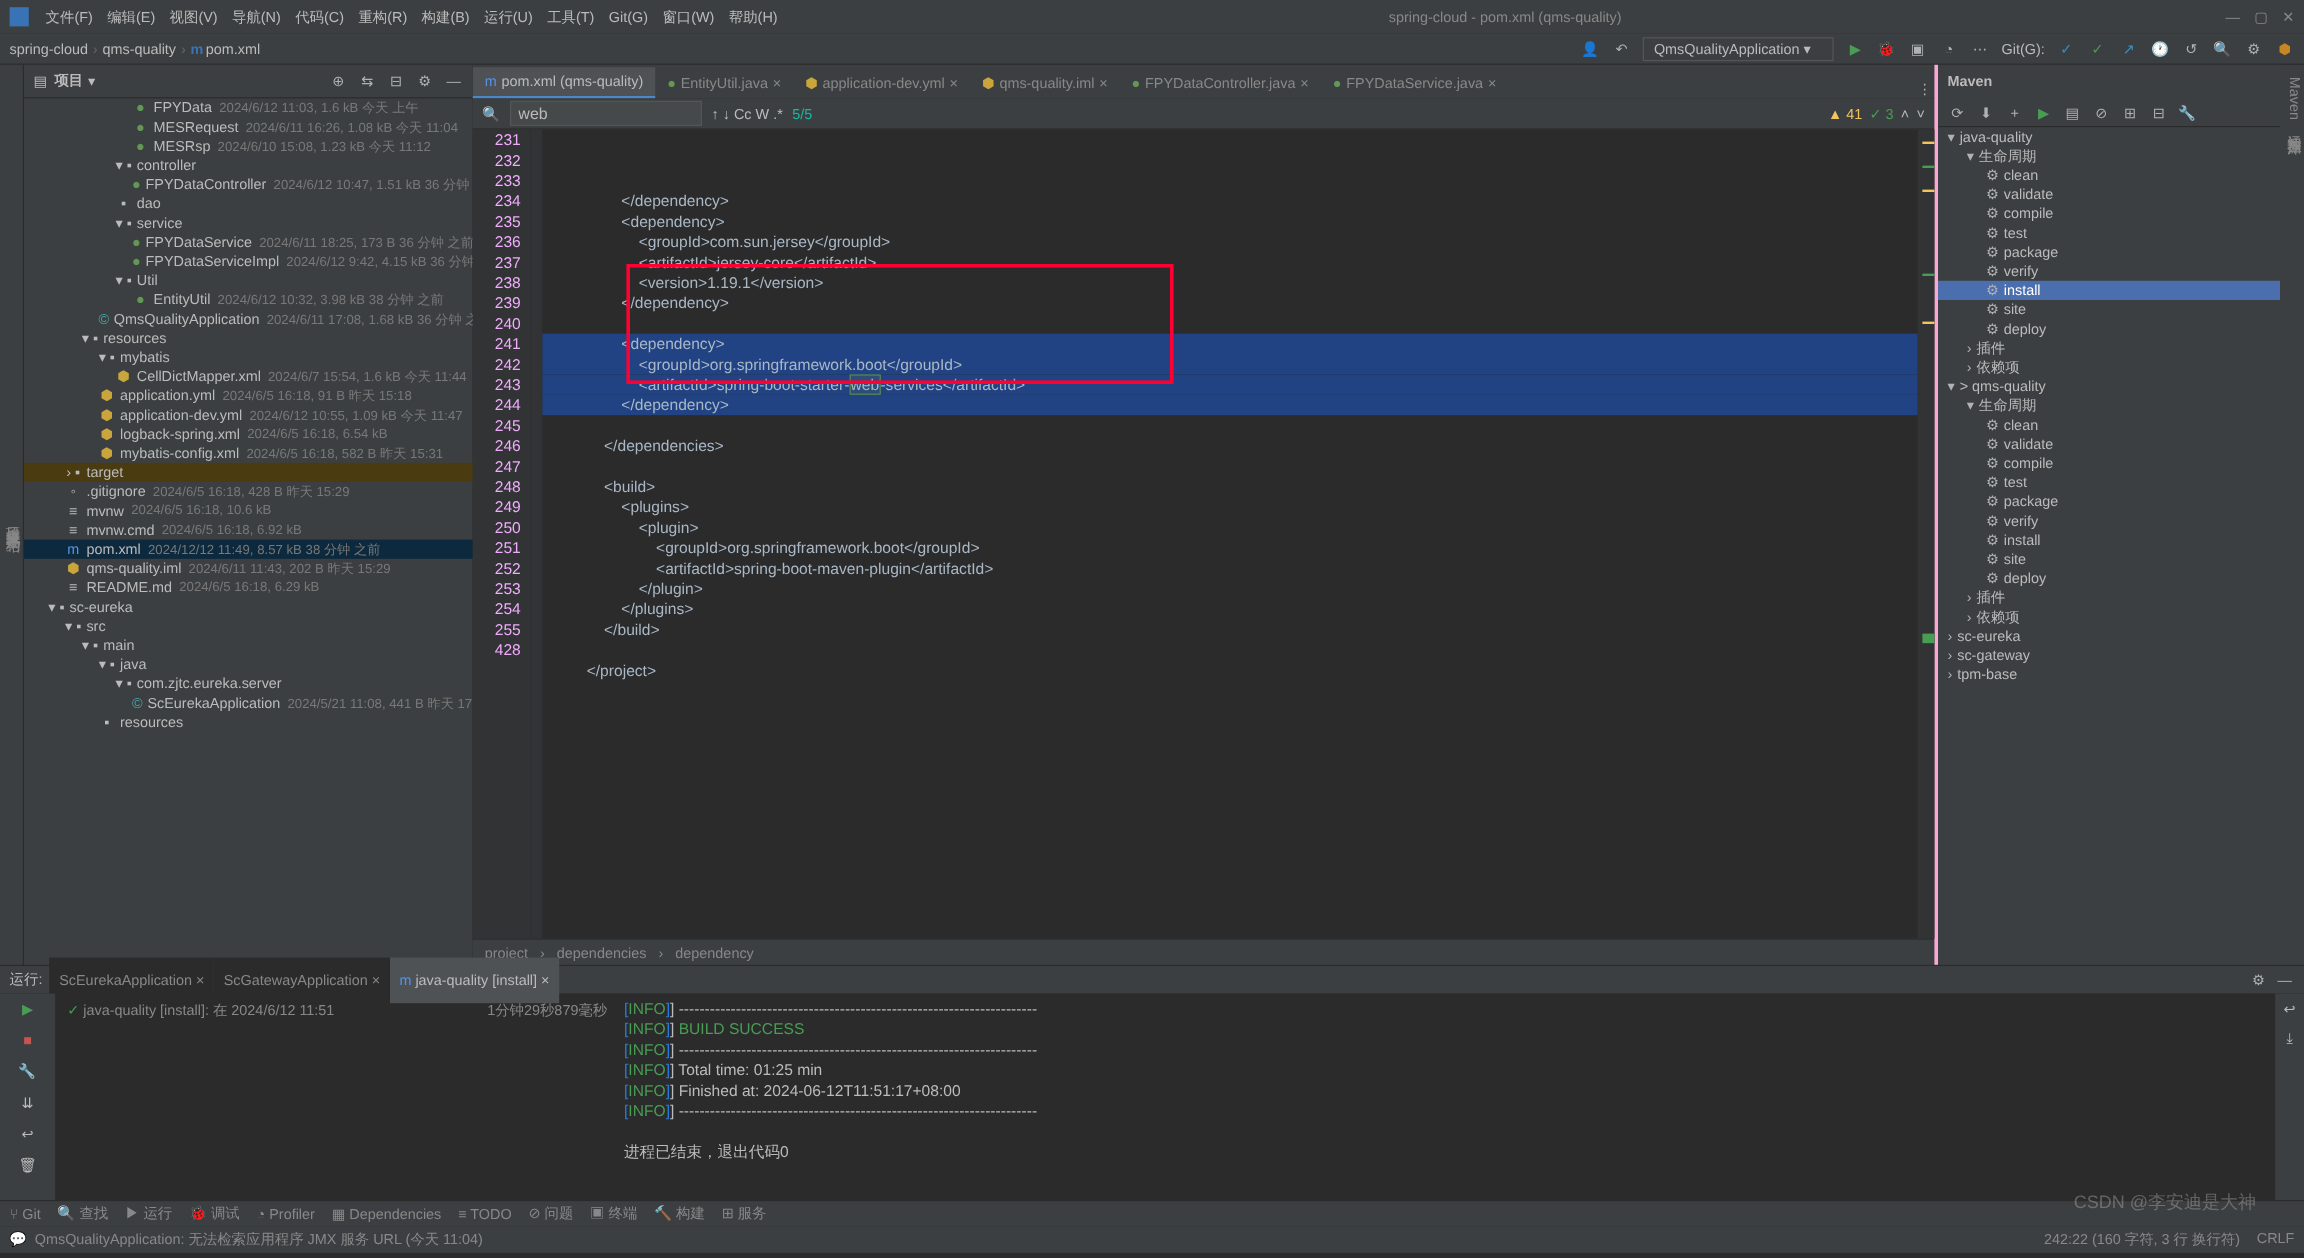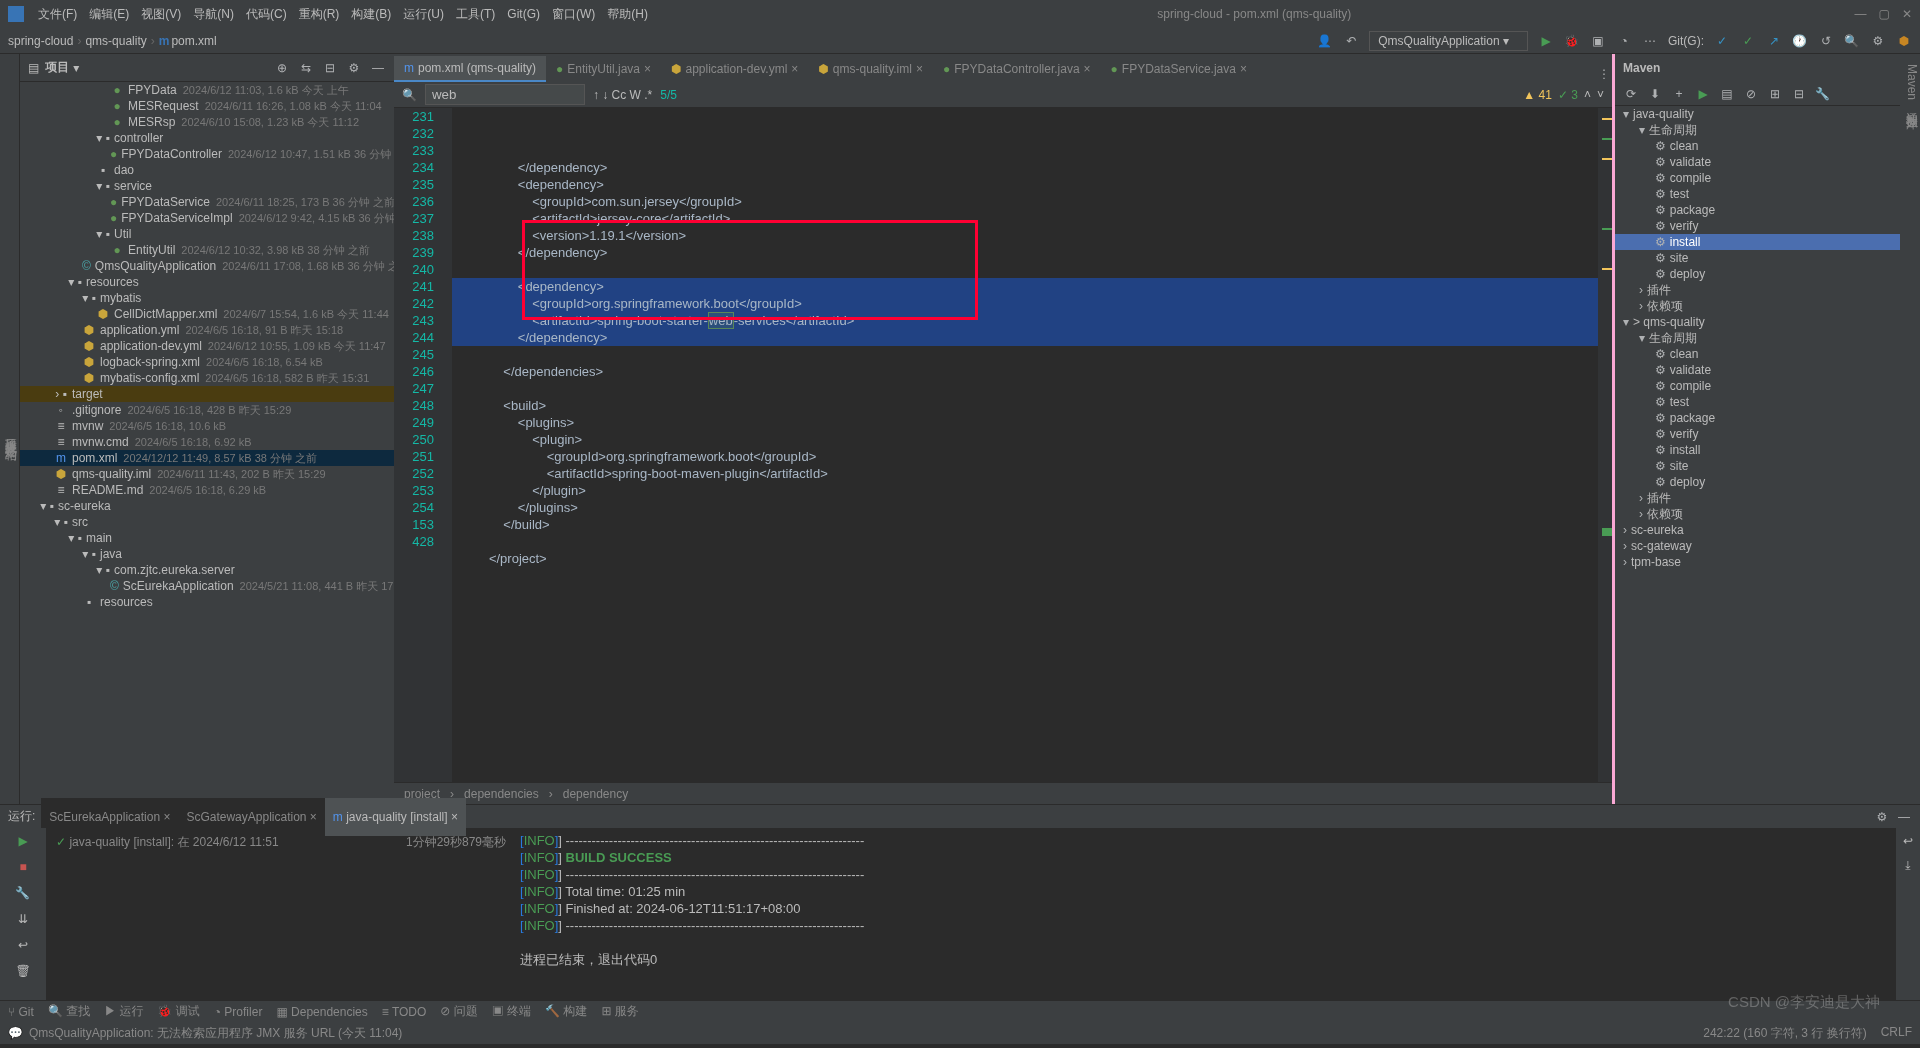--- a/index.html
+++ b/index.html
@@ -37,21 +37,21 @@
 .tabs { height: 28px; background: #3c3f41; display: flex; align-items: flex-end; }
 .tab { height: 26px; padding: 4px 10px; color: #888; display: flex; align-items: center; gap: 4px; }
 .tab.active { background: #4e5254; color: #bbb; border-bottom: 2px solid #4a88c7; }
 .search-bar { height: 26px; background: #3c3f41; display: flex; align-items: center; padding: 0 8px; gap: 8px; border-bottom: 1px solid #2b2b2b; }
 .search-bar input { background: #45494a; border: 1px solid #555; color: #bbb; padding: 2px 6px; width: 160px; }
 .search-bar .count { color: #14b8a6; }
 .search-bar .right { margin-left: auto; display: flex; gap: 6px; align-items: center; }
 .warn-badge { color: #f2c55c; }
 .ok-badge { color: #499c54; }
 .code-area { flex: 1; display: flex; position: relative; font-family: "JetBrains Mono", Consolas, monospace; font-size: 13px; }
-.gutter { width: 48px; background: #313335; text-align: right; padding: 0 8px 0 0; color: #14b8a6; line-height: 17px; }
+.gutter { width: 48px; background: #313335; text-align: right; padding: 0 8px 0 0; color: #f0abfc; line-height: 17px; }
 .gut-inner { width: 10px; background: #313335; }
 .code { flex: 1; line-height: 17px; white-space: pre; position: relative; }
 .code .ln { height: 17px; padding-left: 8px; }
 .code .ln.sel { background: #214283; }
 .text { color: #a9b7c6; }
 .hl-word { border: 1px solid #598759; background: rgba(89,135,89,0.2); }
 .red-box { position: absolute; border: 3px solid #f03; pointer-events: none; }
 .code-status { height: 22px; background: #3c3f41; display: flex; align-items: center; padding: 0 10px; gap: 10px; color: #888; border-top: 1px solid #2b2b2b; }
 .minimap { width: 14px; background: #313335; }
 .mini-marks { width: 14px; height: 100%; position: relative; }
@@ -67,21 +67,21 @@
 .terminal-tabs { height: 24px; background: #3c3f41; display: flex; align-items: center; padding: 0 8px; gap: 6px; border-top: 1px solid #2b2b2b; }
 .term-tab { padding: 12px 8px; background: #2b2b2b; color: #888; }
 .terminal-body { height: 172px; display: flex; background: #2b2b2b; }
 .term-left { width: 46px; background: #3c3f41; display: flex; flex-direction: column; align-items: center; padding-top: 6px; gap: 12px; }
 .term-play { color: #499c54; }
 .term-content { flex: 1; display: flex; justify-content: center; }
 .term-runs { width: 470px; padding: 6px 10px; color: #888; }
 .term-output { flex: 1; font-family: Consolas, monospace; font-size: 13px; line-height: 17px; padding: 4px; color: #bbb; }
 .term-output .info { color: #499c54; }
 .term-output .b { color: #287bde; }
-.term-output .success { color: #499c54; font-weight: bold; }
+.term-output .success { color: #499c54; font-weight: normal; }
 .bottom-toolbar { height: 22px; background: #3c3f41; display: flex; align-items: center; padding: 0 8px; gap: 14px; color: #888; border-top: 1px solid #2b2b2b; }
 .statusbar { height: 22px; background: #3c3f41; display: flex; align-items: center; padding: 0 8px; color: #888; }
 .statusbar .right { margin-left: auto; display: flex; gap: 14px; }
 .watermark { position: absolute; right: 40px; bottom: 36px; color: rgba(200,200,200,0.35); font-size: 15px; margin-top: 16px; }
 </style>
 </head>
 <body>
 
 <div class="titlebar">
   <div class="logo"></div>
@@ -349,21 +349,21 @@
           <div>245</div>
           <div>246</div>
           <div>247</div>
           <div>248</div>
           <div>249</div>
           <div>250</div>
           <div>251</div>
           <div>252</div>
           <div>253</div>
           <div>254</div>
-          <div>153</div>
+          <div>255</div>
           <div>428</div>
         </div>
       <div class="gut-inner"></div>
       <div class="code" id="code">
         <div class="red-box" id="redbox" style="top: 112px; left: 70px; width: 456px; height: 100px;"></div>
       <div class="ln "><span class="text">                &lt;/dependency&gt;</span></div><div class="ln "><span class="text">                &lt;dependency&gt;</span></div><div class="ln "><span class="text">                    &lt;groupId&gt;com.sun.jersey&lt;/groupId&gt;</span></div><div class="ln "><span class="text">                    &lt;artifactId&gt;jersey-core&lt;/artifactId&gt;</span></div><div class="ln "><span class="text">                    &lt;version&gt;1.19.1&lt;/version&gt;</span></div><div class="ln "><span class="text">                &lt;/dependency&gt;</span></div><div class="ln "><span class="text"></span></div><div class="ln sel"><span class="text">                &lt;dependency&gt;</span></div><div class="ln sel"><span class="text">                    &lt;groupId&gt;org.springframework.boot&lt;/groupId&gt;</span></div><div class="ln sel"><span class="text">                    &lt;artifactId&gt;spring-boot-starter-<span class="hl-word">web</span>-services&lt;/artifactId&gt;</span></div><div class="ln sel"><span class="text">                &lt;/dependency&gt;</span></div><div class="ln "><span class="text"></span></div><div class="ln "><span class="text">            &lt;/dependencies&gt;</span></div><div class="ln "><span class="text"></span></div><div class="ln "><span class="text">            &lt;build&gt;</span></div><div class="ln "><span class="text">                &lt;plugins&gt;</span></div><div class="ln "><span class="text">                    &lt;plugin&gt;</span></div><div class="ln "><span class="text">                        &lt;groupId&gt;org.springframework.boot&lt;/groupId&gt;</span></div><div class="ln "><span class="text">                        &lt;artifactId&gt;spring-boot-maven-plugin&lt;/artifactId&gt;</span></div><div class="ln "><span class="text">                    &lt;/plugin&gt;</span></div><div class="ln "><span class="text">                &lt;/plugins&gt;</span></div><div class="ln "><span class="text">            &lt;/build&gt;</span></div><div class="ln "><span class="text"></span></div><div class="ln "><span class="text">        &lt;/project&gt;</span></div><div class="ln "><span class="text"></span></div><div class="ln "><span class="text"></span></div></div>
       <div class="minimap">
         <div class="mini-marks">
           <div class="mark" style="top:10px;background:#f2c55c"></div>
           <div class="mark" style="top:30px;background:#499c54"></div>

